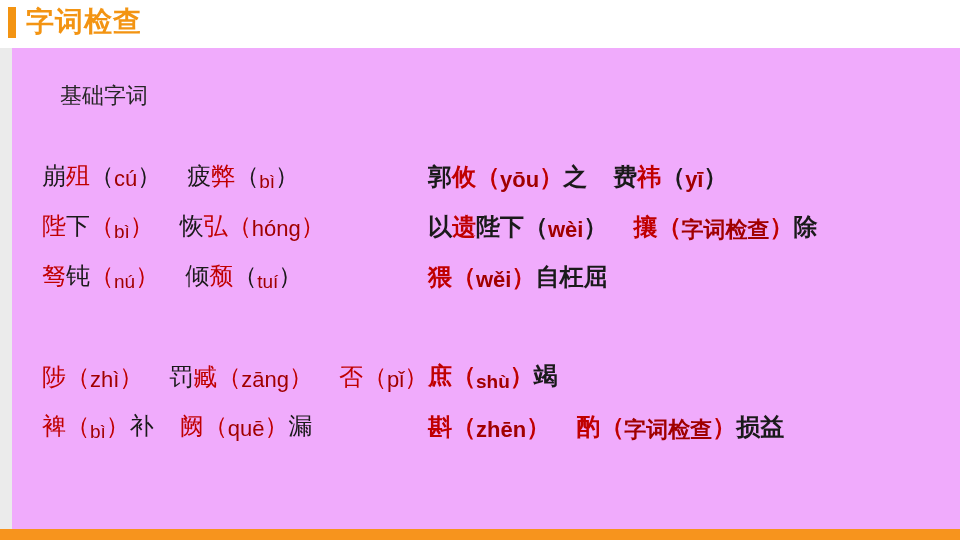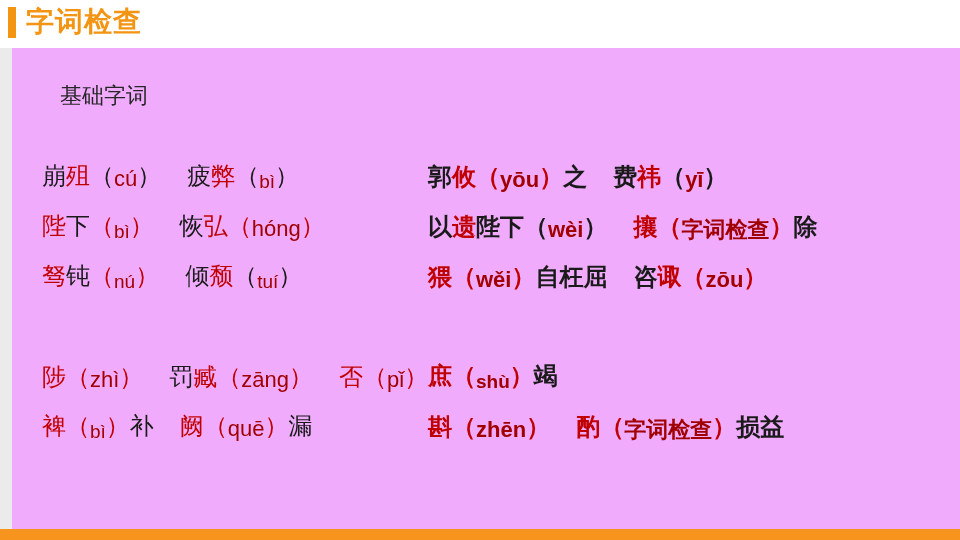--- a/index.html
+++ b/index.html
@@ -158,21 +158,20 @@
           <span class="entry"><span class="hz red">攘</span><span class="paren red">（</span><span class="py">字词检查</span><span class="paren red">）</span><span class="hz">除</span></span>
         </div>
       </div>
       <div class="word-row">
         <div class="col col-left">
           <span class="entry"><span class="hz red">驽</span><span class="hz">钝</span><span class="paren red">（</span><span class="py small">nú</span><span class="paren red">）</span></span>
           <span class="entry"><span class="hz">倾</span><span class="hz red">颓</span><span class="paren">（</span><span class="py small">tuí</span><span class="paren">）</span></span>
         </div>
         <div class="col col-right">
           <span class="entry"><span class="hz red">猥</span><span class="paren red">（</span><span class="py">wěi</span><span class="paren red">）</span><span class="hz">自枉屈</span></span>
-          <span class="entry"><span class="hz">咨</span><span class="hz red">诹</span><span class="paren red">（</span><span class="py">zōu</span><span class="paren red">）</span></span>
         </div>
       </div>
       <div class="word-row">
       </div>
       <div class="word-row">
         <div class="col col-left">
           <span class="entry"><span class="hz red">陟</span><span class="paren red">（</span><span class="py">zhì</span><span class="paren red">）</span></span>
           <span class="entry"><span class="hz">罚</span><span class="hz red">臧</span><span class="paren red">（</span><span class="py">zāng</span><span class="paren red">）</span></span>
           <span class="entry"><span class="hz red">否</span><span class="paren red">（</span><span class="py">pǐ</span><span class="paren red">）</span></span>
         </div>

